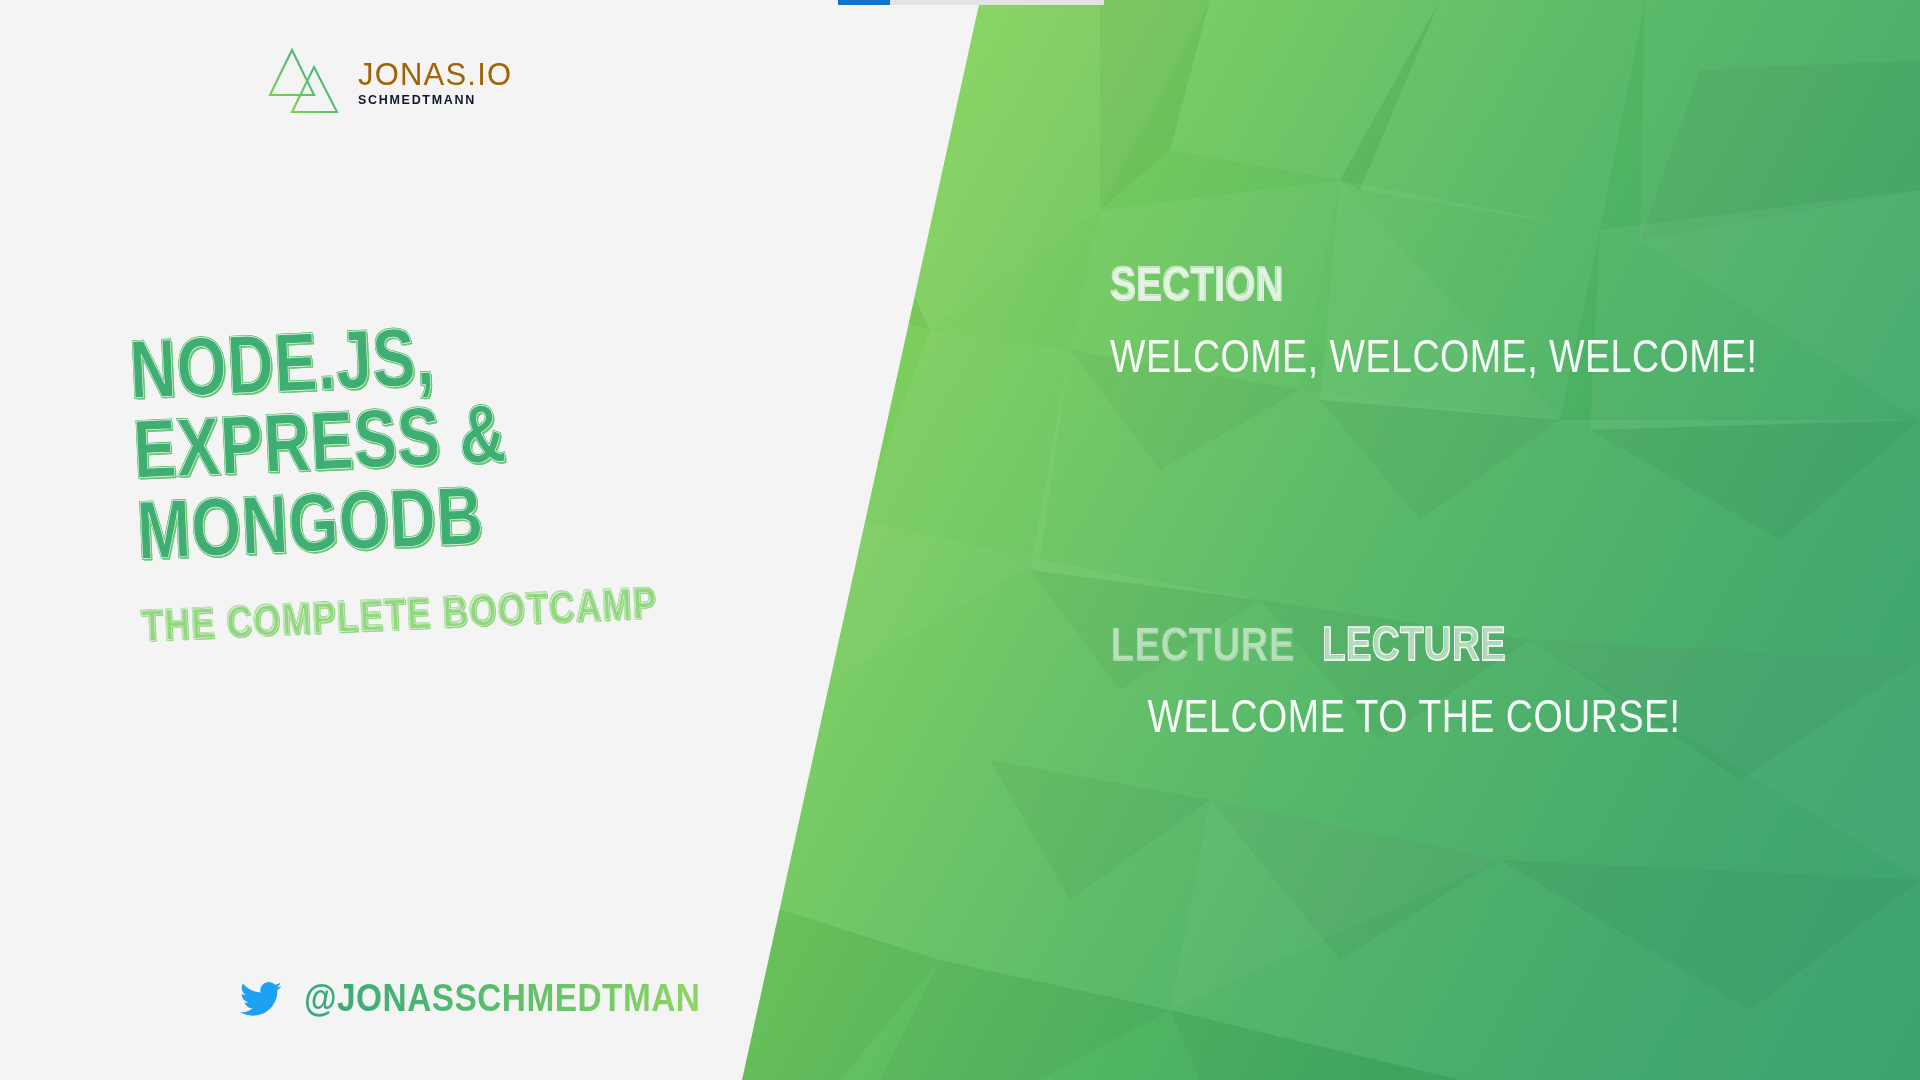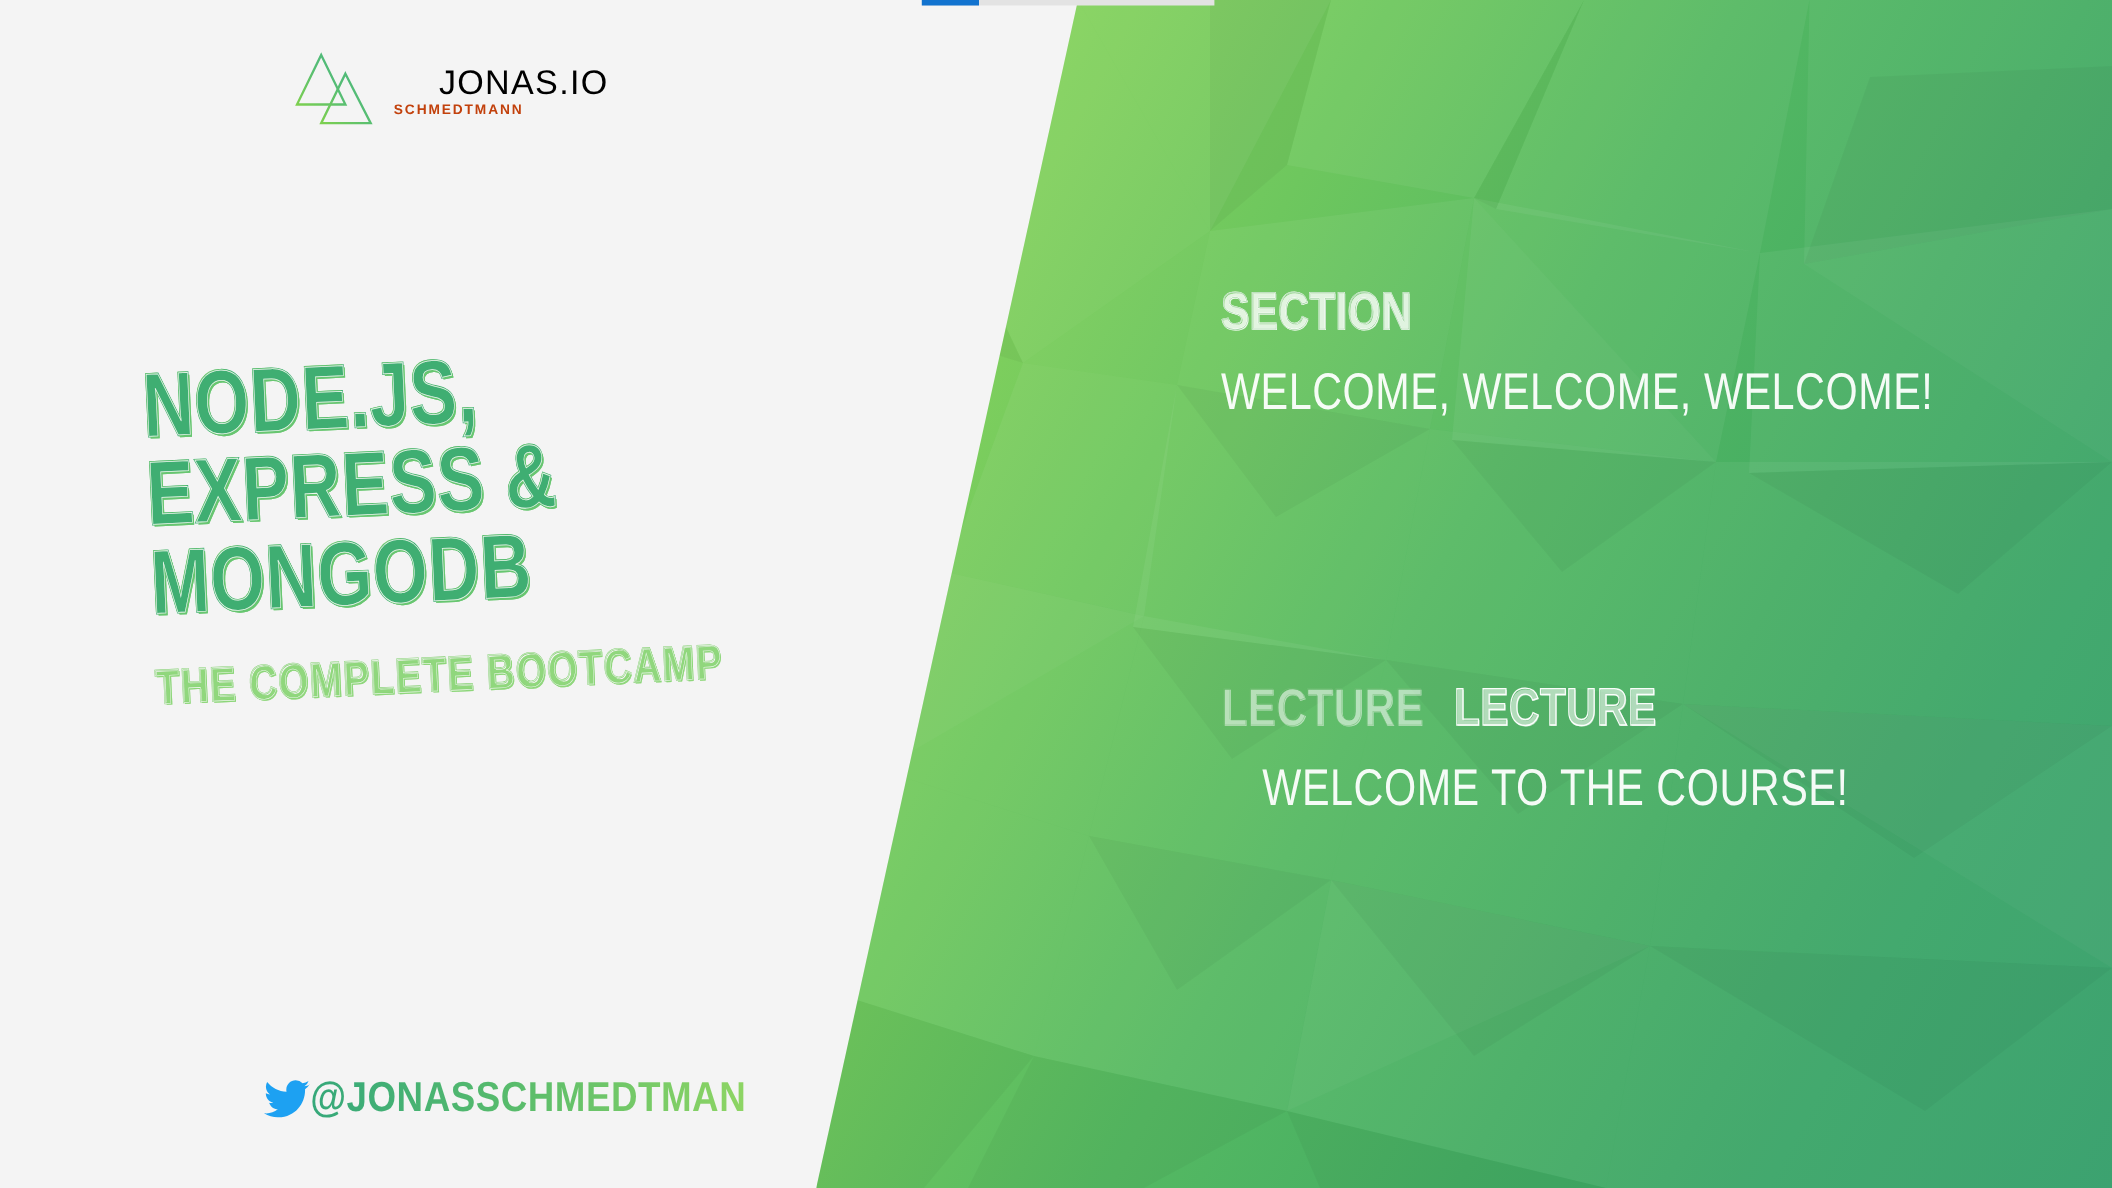--- a/index.html
+++ b/index.html
@@ -84,30 +84,29 @@
     display: flex;
     align-items: center;
     gap: 18px;
   }
   .logo-mark { width: 72px; height: 78px; flex: none; }
   .logo-text { line-height: 1; padding-top: 4px; }
   .logo-main {
     font-family: "Liberation Sans", sans-serif;
     font-size: 31px;
     letter-spacing: 1.2px;
-    color: #000000;
+    color: #a16207;
     font-weight: 400;
     display: block;
-    margin-left: 41px;
   }
   .logo-sub {
     font-family: "Liberation Sans", sans-serif;
     font-size: 12.5px;
     letter-spacing: 1.7px;
-    color: #c2410c;
+    color: #0f172a;
     font-weight: 600;
     display: block;
     margin-top: 4px;
   }
 
   
   .title-block {
     position: absolute;
     top: 330px;
     left: 128px;
@@ -168,20 +167,21 @@
     pointer-events: none;
   }
 
   
   .twitter-row {
     position: absolute;
     bottom: 60px;
     left: 240px;
     display: flex;
     align-items: center;
+    gap: 22px;
   }
   .twitter-icon { width: 42px; height: 36px; flex: none; }
   .twitter-handle {
     font-family: "Liberation Sans Narrow", "Liberation Sans", sans-serif;
     font-size: 38px;
     font-weight: 700;
     letter-spacing: 0.5px;
     text-transform: uppercase;
     transform: scaleX(0.88);
     transform-origin: left center;

